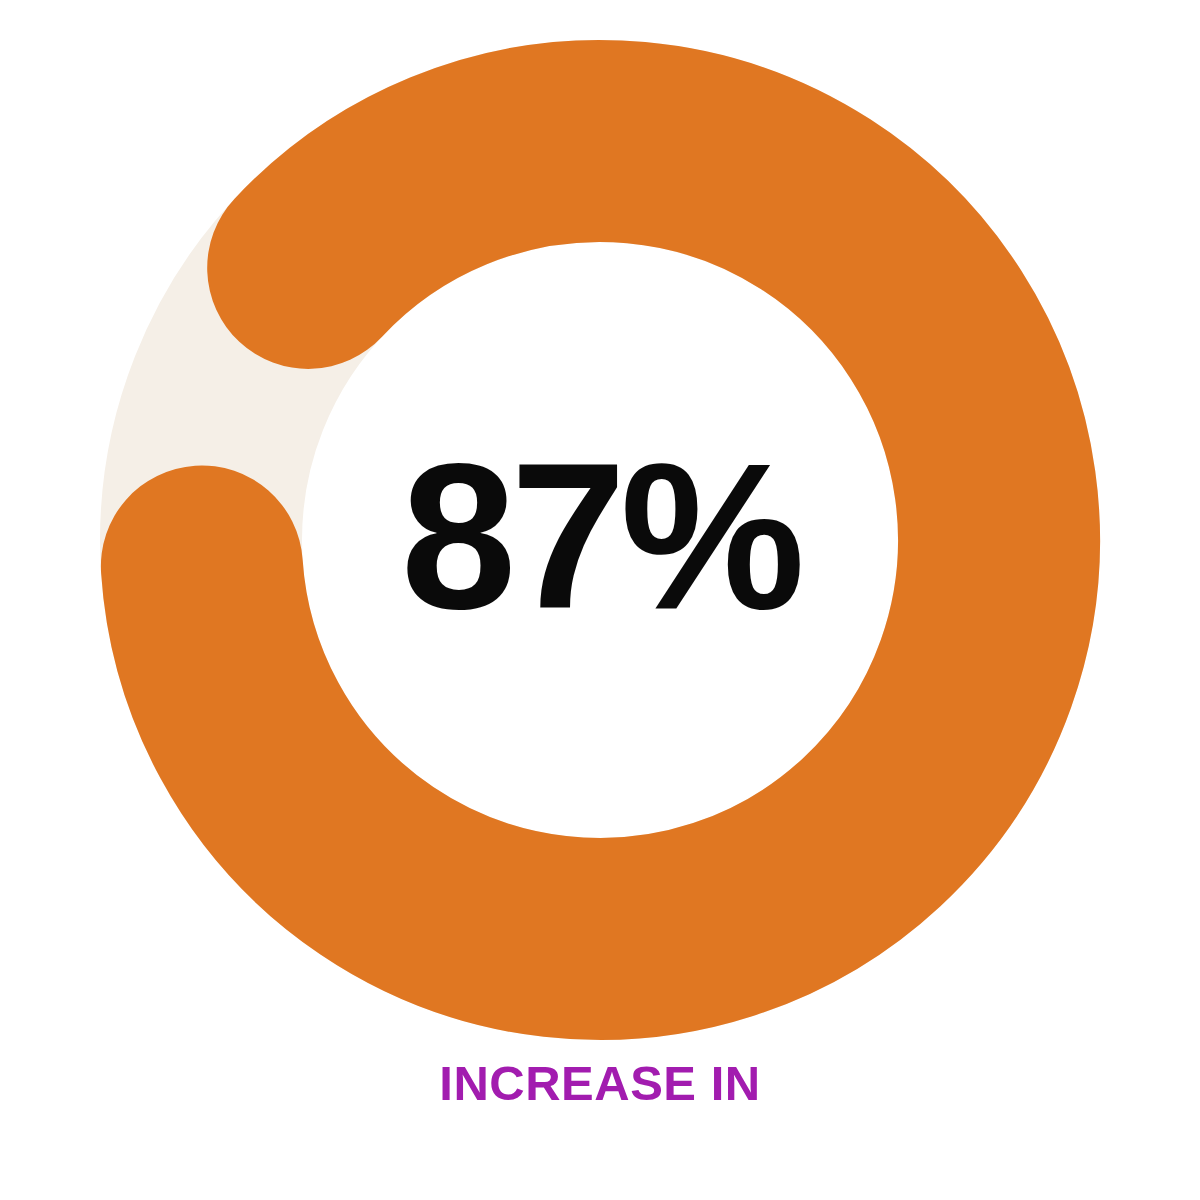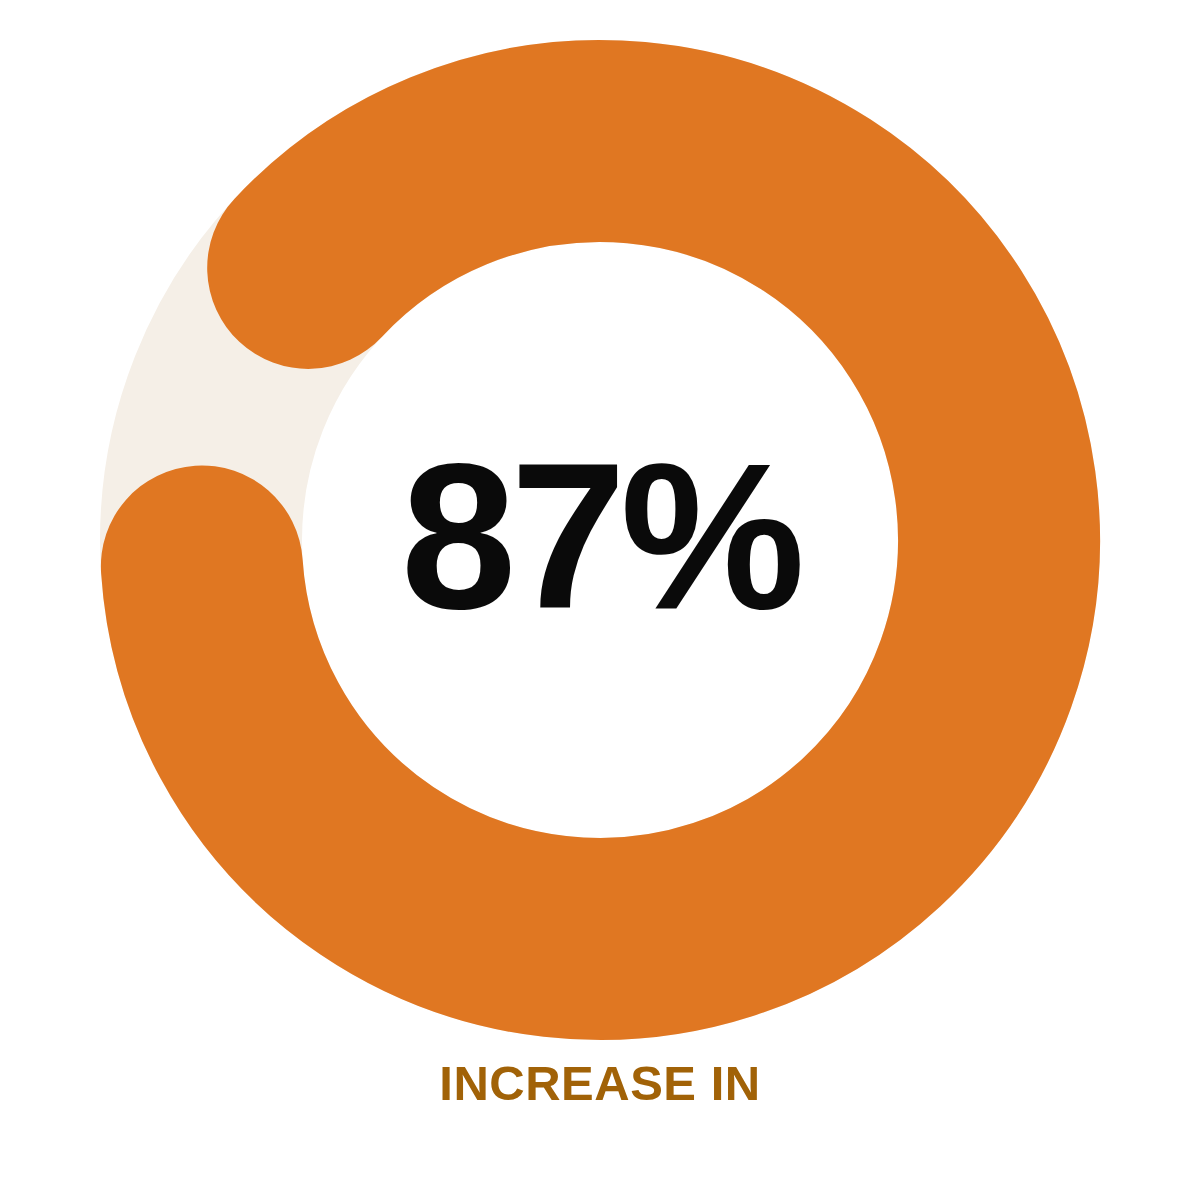--- a/index.html
+++ b/index.html
@@ -57,21 +57,21 @@
     position: absolute;
     left: 0;
     top: 1056px;
     width: 1200px;
     text-align: center;
     font-family: "Liberation Sans", sans-serif;
     font-size: 49px;
     font-weight: bold;
     line-height: 1.13;
     letter-spacing: 0.5px;
-    color: #a16207;
+    color: #a21caf;
     text-transform: uppercase;
   }
   .caption-line {
     display: block;
   }
 </style>
 </head>
 <body style="background: rgb(255, 255, 255);">
 
 <div id="infographic" style="background: rgb(255, 255, 255);">

